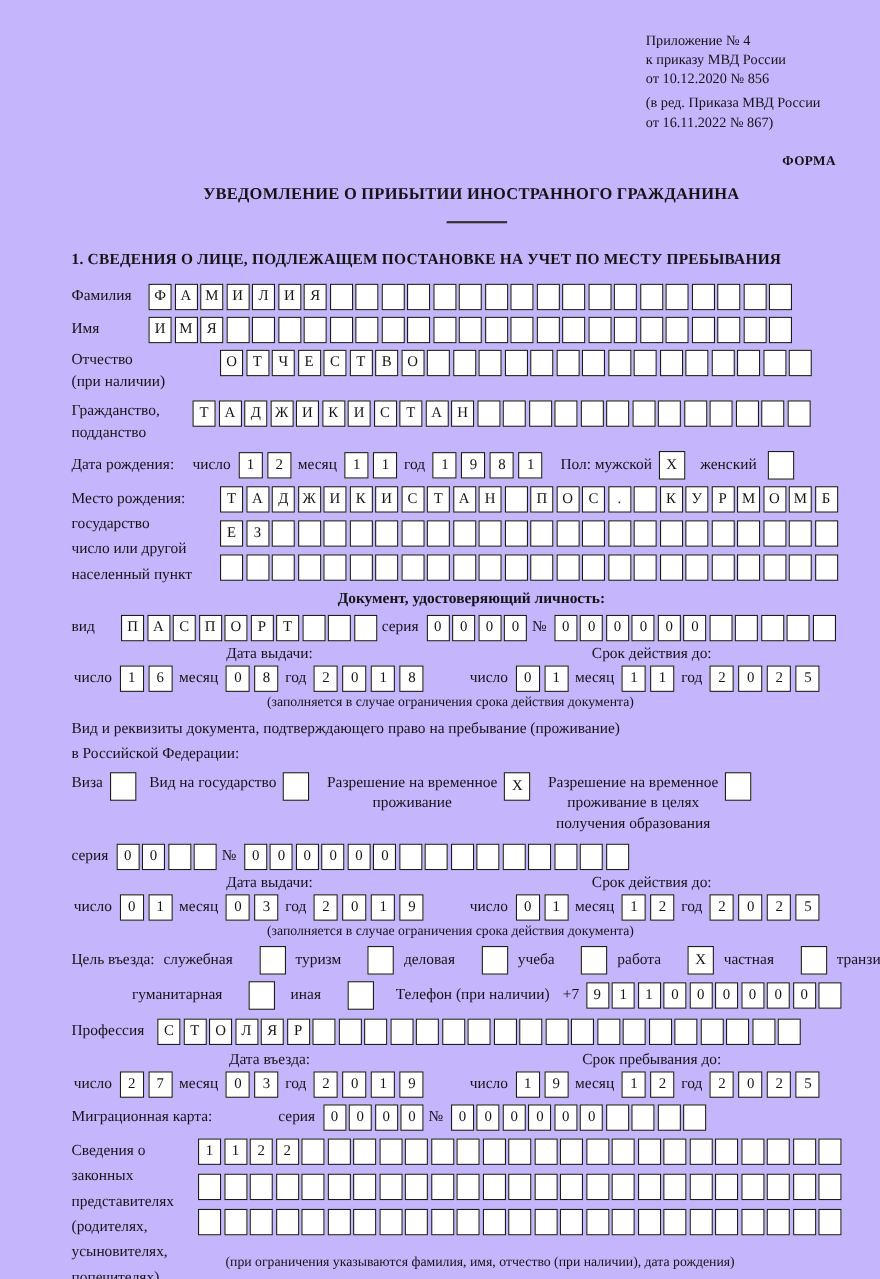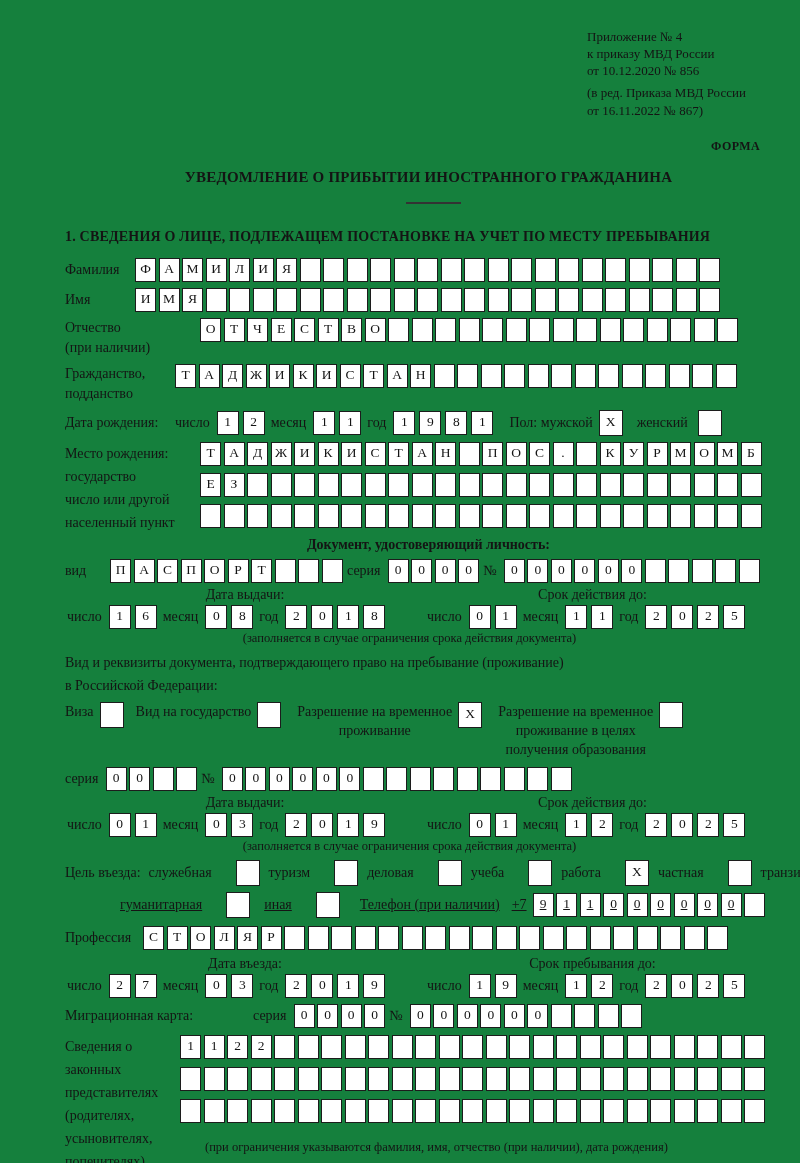--- a/index.html
+++ b/index.html
@@ -1,17 +1,17 @@
 <!DOCTYPE html>
 <html><head>
 <meta charset="utf-8">
 <style>
   * { margin:0; padding:0; }
   body { background:#ffffff; }
-  .page { position:relative; width:800px; height:1163px; box-sizing:border-box; background:#15803d;
+  .page { position:relative; width:800px; height:1163px; box-sizing:border-box; background:#c4b5fd;
           padding:28px 8px 0 65px; font-family:"Liberation Serif","DejaVu Serif",serif;
           color:#141414; font-size:14px; overflow:hidden; }
   .hdr-note { margin-left:auto; width:205px; font-size:13px; line-height:1.32; }
   .hdr-note .gap { margin-top:5px; }
   .forma { text-align:right; font-weight:bold; margin:20px 32px 0 0; font-size:12px; letter-spacing:.4px; }
   .title { text-align:center; font-weight:bold; font-size:15px; line-height:1.5; margin-top:12px; letter-spacing:.2px; }
   .blank-line { display:inline-block; width:55px; height:12px; border-bottom:2px solid #333; margin-left:9px; }
   .sec { font-weight:bold; font-size:14px; margin:18px 0 13px 0; letter-spacing:.2px; white-space:nowrap; }
   .row { display:flex; align-items:center; margin-bottom:6px; white-space:nowrap; }
   .row.top { align-items:flex-start; }
@@ -548,21 +548,21 @@
         </span>
       </span>
     <span class="p-opt" style="margin-right:0;">
         <span>транзит</span>
         <span class="chk">
           <span class="cbox"></span>
         </span>
       </span>
   </div>
 
-  <div class="row" style="margin-bottom:8px;text-decoration:underline;">
+  <div class="row" style="margin-bottom:8px;">
     <span class="p-opt ml55" style="margin-right:14px;">
         <span>гуманитарная</span>
         <span class="chk">
           <span class="cbox"></span>
         </span>
       </span>
     <span class="p-opt" style="margin-right:20px;">
         <span>иная</span>
         <span class="chk">
           <span class="cbox"></span>

